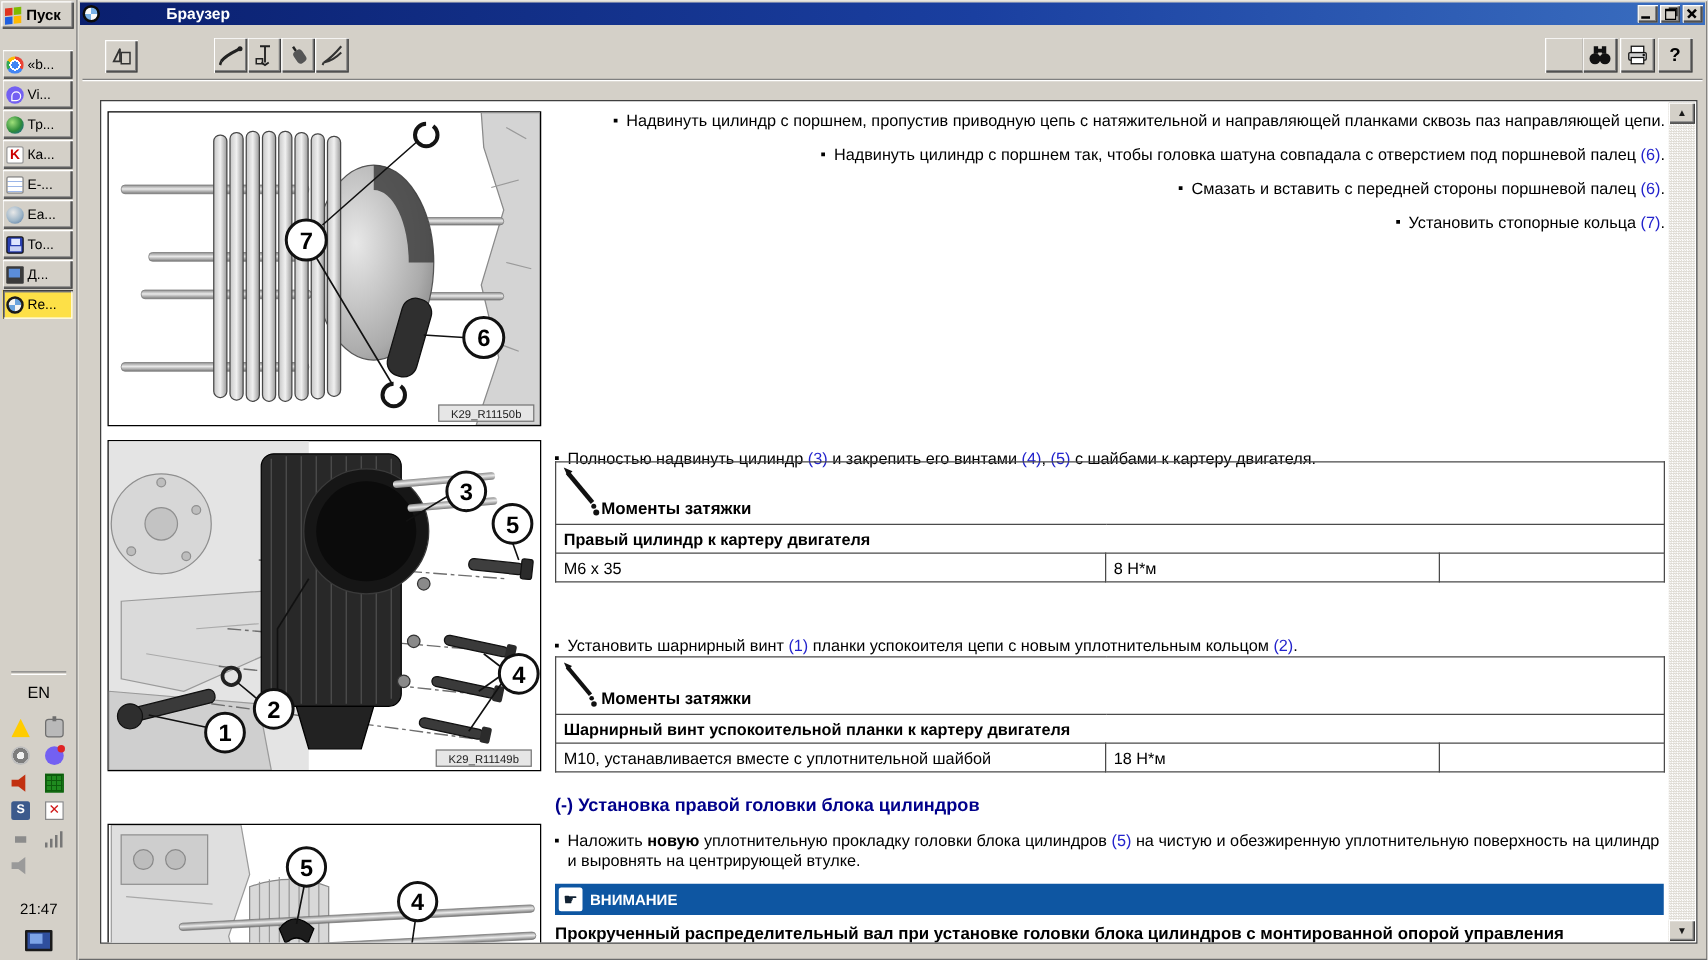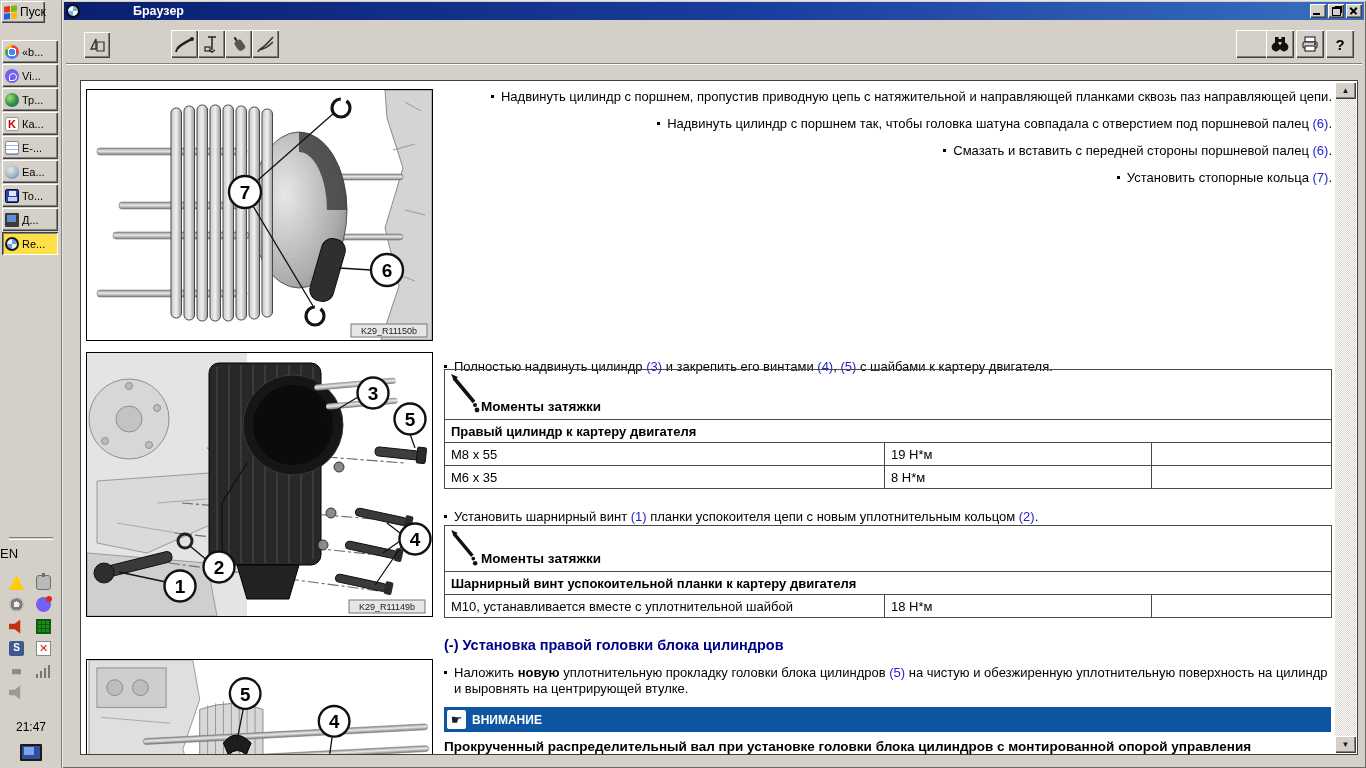--- a/index.html
+++ b/index.html
@@ -7,23 +7,23 @@
     font-family:"Liberation Sans","DejaVu Sans",sans-serif; }
   .screen { position:relative; width:1366px; height:768px; background:#d4d0c8; }
 
   
   .raised { background:#d4d0c8;
     box-shadow: inset 1px 1px 0 #ffffff, inset -1px -1px 0 #404040, inset -2px -2px 0 #808080; }
 
   
   .taskbar { position:absolute; left:0; top:0; width:62px; height:768px; background:#d4d0c8;
     border-right:1px solid #808080; z-index:10; }
-  .start-btn { position:absolute; left:1px; top:1px; width:44px; height:22px;
+  .start-btn { position:absolute; left:1px; top:1px; width:58px; height:22px;
     display:flex; align-items:center; gap:3px; padding-left:3px;
-    font-size:12px; font-weight:normal; color:#000; cursor:pointer; }
+    font-size:12px; font-weight:bold; color:#000; cursor:pointer; }
   .winflag { width:14px; height:13px; display:grid; grid-template-columns:6px 6px; grid-template-rows:6px 6px;
     gap:1px; transform:skewY(-6deg); }
   .winflag i:nth-child(1){background:#e0341f;} .winflag i:nth-child(2){background:#7fba00;}
   .winflag i:nth-child(3){background:#1f5fe0;} .winflag i:nth-child(4){background:#ffb900;}
   .task-items { position:absolute; left:2px; top:40px; width:58px; }
   .task-item { width:56px; height:23px; margin-bottom:1px; display:flex; align-items:center; gap:3px;
     padding-left:3px; font-size:11px; color:#000; white-space:nowrap; overflow:hidden; cursor:pointer; }
   .task-item.active { background:#fde047;
     box-shadow: inset 1px 1px 0 #404040, inset -1px -1px 0 #ffffff, inset 2px 2px 0 #808080; }
   .ti { width:14px; height:14px; flex:0 0 14px; border-radius:2px; position:relative; }
@@ -42,21 +42,21 @@
   .ic-floppy { background:#2a3fb0; border:1px solid #111; }
   .ic-floppy::after { content:""; position:absolute; left:3px; top:1px; width:7px; height:5px; background:#dfe6ff; }
   .ic-floppy::before { content:""; position:absolute; left:2px; bottom:1px; width:9px; height:4px; background:#c9d2f5; }
   .ic-display { background:#3a3a3a; border-radius:1px; }
   .ic-display::after { content:""; position:absolute; left:2px; top:2px; width:9px; height:7px; background:#5b8dd9; }
   .ic-bmw { border-radius:50%; background:
       conic-gradient(#6aa3dd 0 25%, #f4f4f4 25% 50%, #6aa3dd 50% 75%, #f4f4f4 75%);
     border:2px solid #1a1a1a; }
   .tb-divider { position:absolute; left:9px; top:537px; width:44px; height:3px;
     border-top:1px solid #808080; border-bottom:1px solid #fff; }
-  .lang { position:absolute; left:0; top:546px; width:62px; text-align:left; font-size:13px; color:#000; cursor:pointer; }
+  .lang { position:absolute; left:0; top:546px; width:62px; text-align:center; font-size:13px; color:#000; cursor:pointer; }
   .tray { position:absolute; left:8px; top:575px; width:46px; display:grid;
     grid-template-columns:17px 17px; column-gap:10px; row-gap:7px; justify-content:center; }
   .tray span { width:15px; height:15px; display:block; position:relative; cursor:pointer; }
   .tr-warn { background:#ffcc00; clip-path:polygon(50% 0,100% 100%,0 100%); }
   .tr-ant { background:#b9b9b9; border:1px solid #6e6e6e; border-radius:3px; }
   .tr-ant::after { content:""; position:absolute; left:5px; top:-3px; width:3px; height:4px; background:#6e6e6e; }
   .tr-swirl { border-radius:50%; background:radial-gradient(circle,#f0f0f0 0 3px,#7d7d7d 3px 6px,#bdbdbd 6px); }
   .tr-viber { border-radius:50%; background:#7360f2; }
   .tr-viber::after { content:""; position:absolute; right:-1px; top:-1px; width:6px; height:6px; background:#e02424; border-radius:50%; }
   .tr-volred { background:#c23010; clip-path:polygon(0 32%,38% 32%,75% 4%,75% 96%,38% 68%,0 68%); }
@@ -517,25 +517,20 @@
                 <circle cx="26" cy="32" r="2" fill="#111"></circle>
                       <circle cx="28" cy="37" r="2.4" fill="#111"></circle>
               </svg>
             </span>
             <span class="tq-title">Моменты затяжки</span>
           </td>
               </tr>
           <tr>
                 <td class="sect" colspan="3">Правый цилиндр к картеру двигателя</td>
               </tr>
-          <tr>
-            <td>M8 x 55</td>
-            <td>19 Н*м</td>
-            <td></td>
-          </tr>
           <tr>
             <td>M6 x 35</td>
             <td>8 Н*м</td>
             <td></td>
           </tr>
         </tbody>
           </table>
 
         <div class="step" style="top:428px;">
           <span class="dot"></span>

